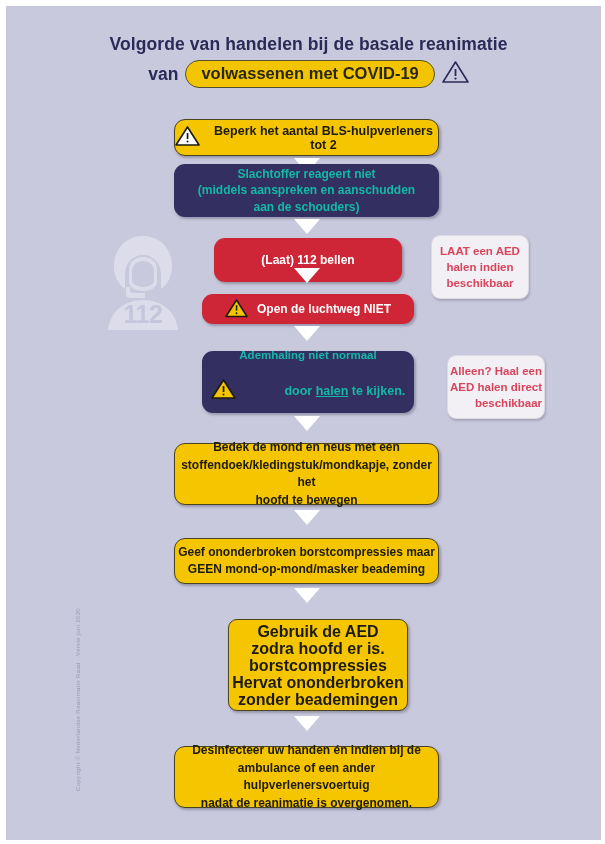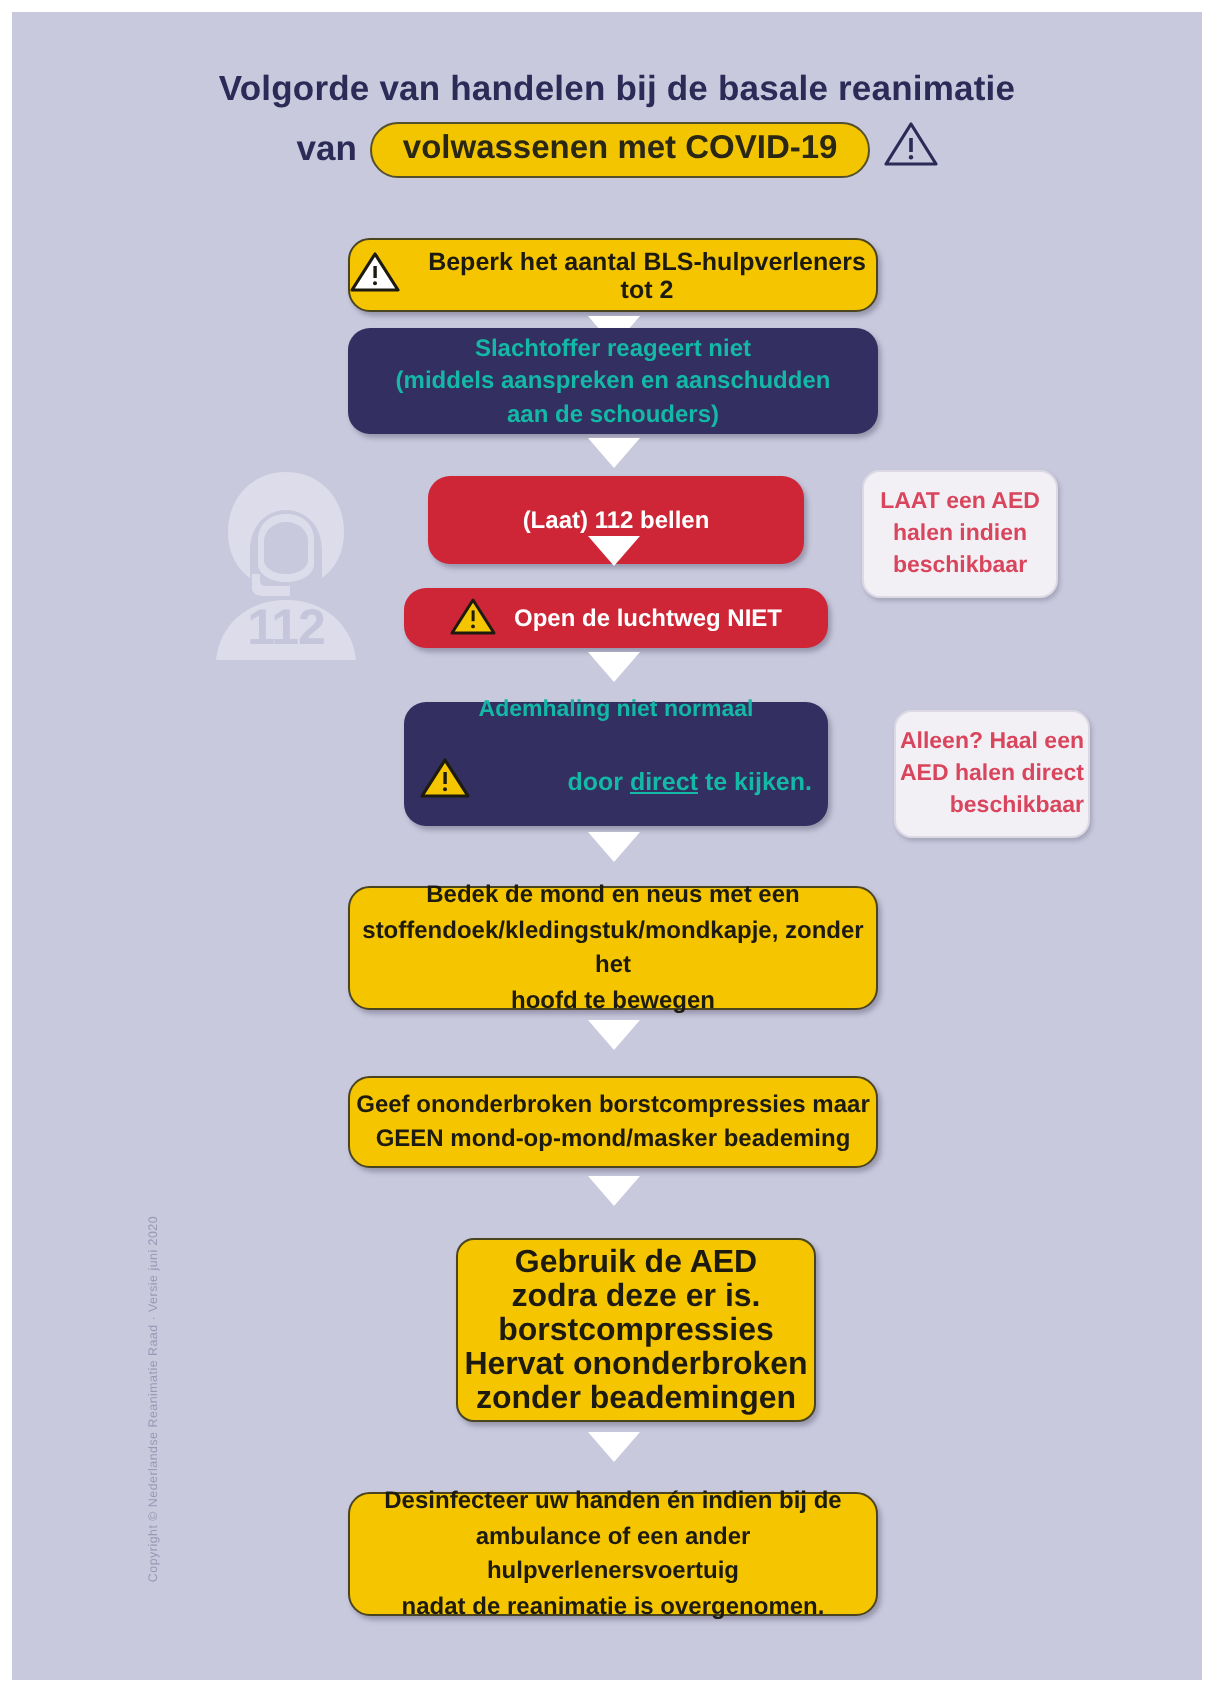--- a/index.html
+++ b/index.html
@@ -198,21 +198,21 @@
       <div style="display:flex;align-items:center;justify-content:center;gap:7px;">
         <span style="flex:0 0 auto;">
           <svg width="25" height="22" viewBox="0 0 25 22">
             <polygon points="12.5,2 24,20 1,20" fill="#f5c500" stroke="#1d1b10" stroke-width="1.6" stroke-linejoin="round"></polygon>
             <rect x="11.7" y="8" width="1.7" height="6" fill="#1d1b10"></rect>
             <circle cx="12.5" cy="16.6" r="1" fill="#1d1b10"></circle>
           </svg>
         </span>
         <span style="text-align:center;">
           <span style="display:block;white-space:pre;">
-            <span>door </span><span class="u-bold">direct</span><span> te kijken.</span>
+            <span>door </span><span class="u-bold">halen</span><span> te kijken.</span>
           </span>
         </span>
       </div>
     </div>
   </div>
 
   <div class="arrow" style="left:288px;top:410px;"></div>
 
   <div class="box yellow" style="left:168px;top:437px;width:265px;height:62px;font-size:12px;line-height:17.5px;">
     <div class="txt">
@@ -229,21 +229,21 @@
       <div>Geef ononderbroken borstcompressies maar</div>
       <div>GEEN mond-op-mond/masker beademing</div>
     </div>
   </div>
 
   <div class="arrow" style="left:288px;top:582px;"></div>
 
   <div class="box yellow" style="left:222px;top:613px;width:180px;height:92px;font-size:16px;line-height:17px;border-radius:9px;">
     <div class="txt">
       <div>Gebruik de AED</div>
-      <div>zodra deze er is.</div>
+      <div>zodra hoofd er is.</div>
       <div>borstcompressies</div>
       <div>Hervat ononderbroken</div>
       <div>zonder beademingen</div>
     </div>
   </div>
 
   <div class="arrow" style="left:288px;top:710px;"></div>
 
   <div class="box yellow" style="left:168px;top:740px;width:265px;height:62px;font-size:12px;line-height:17.5px;">
     <div class="txt">

